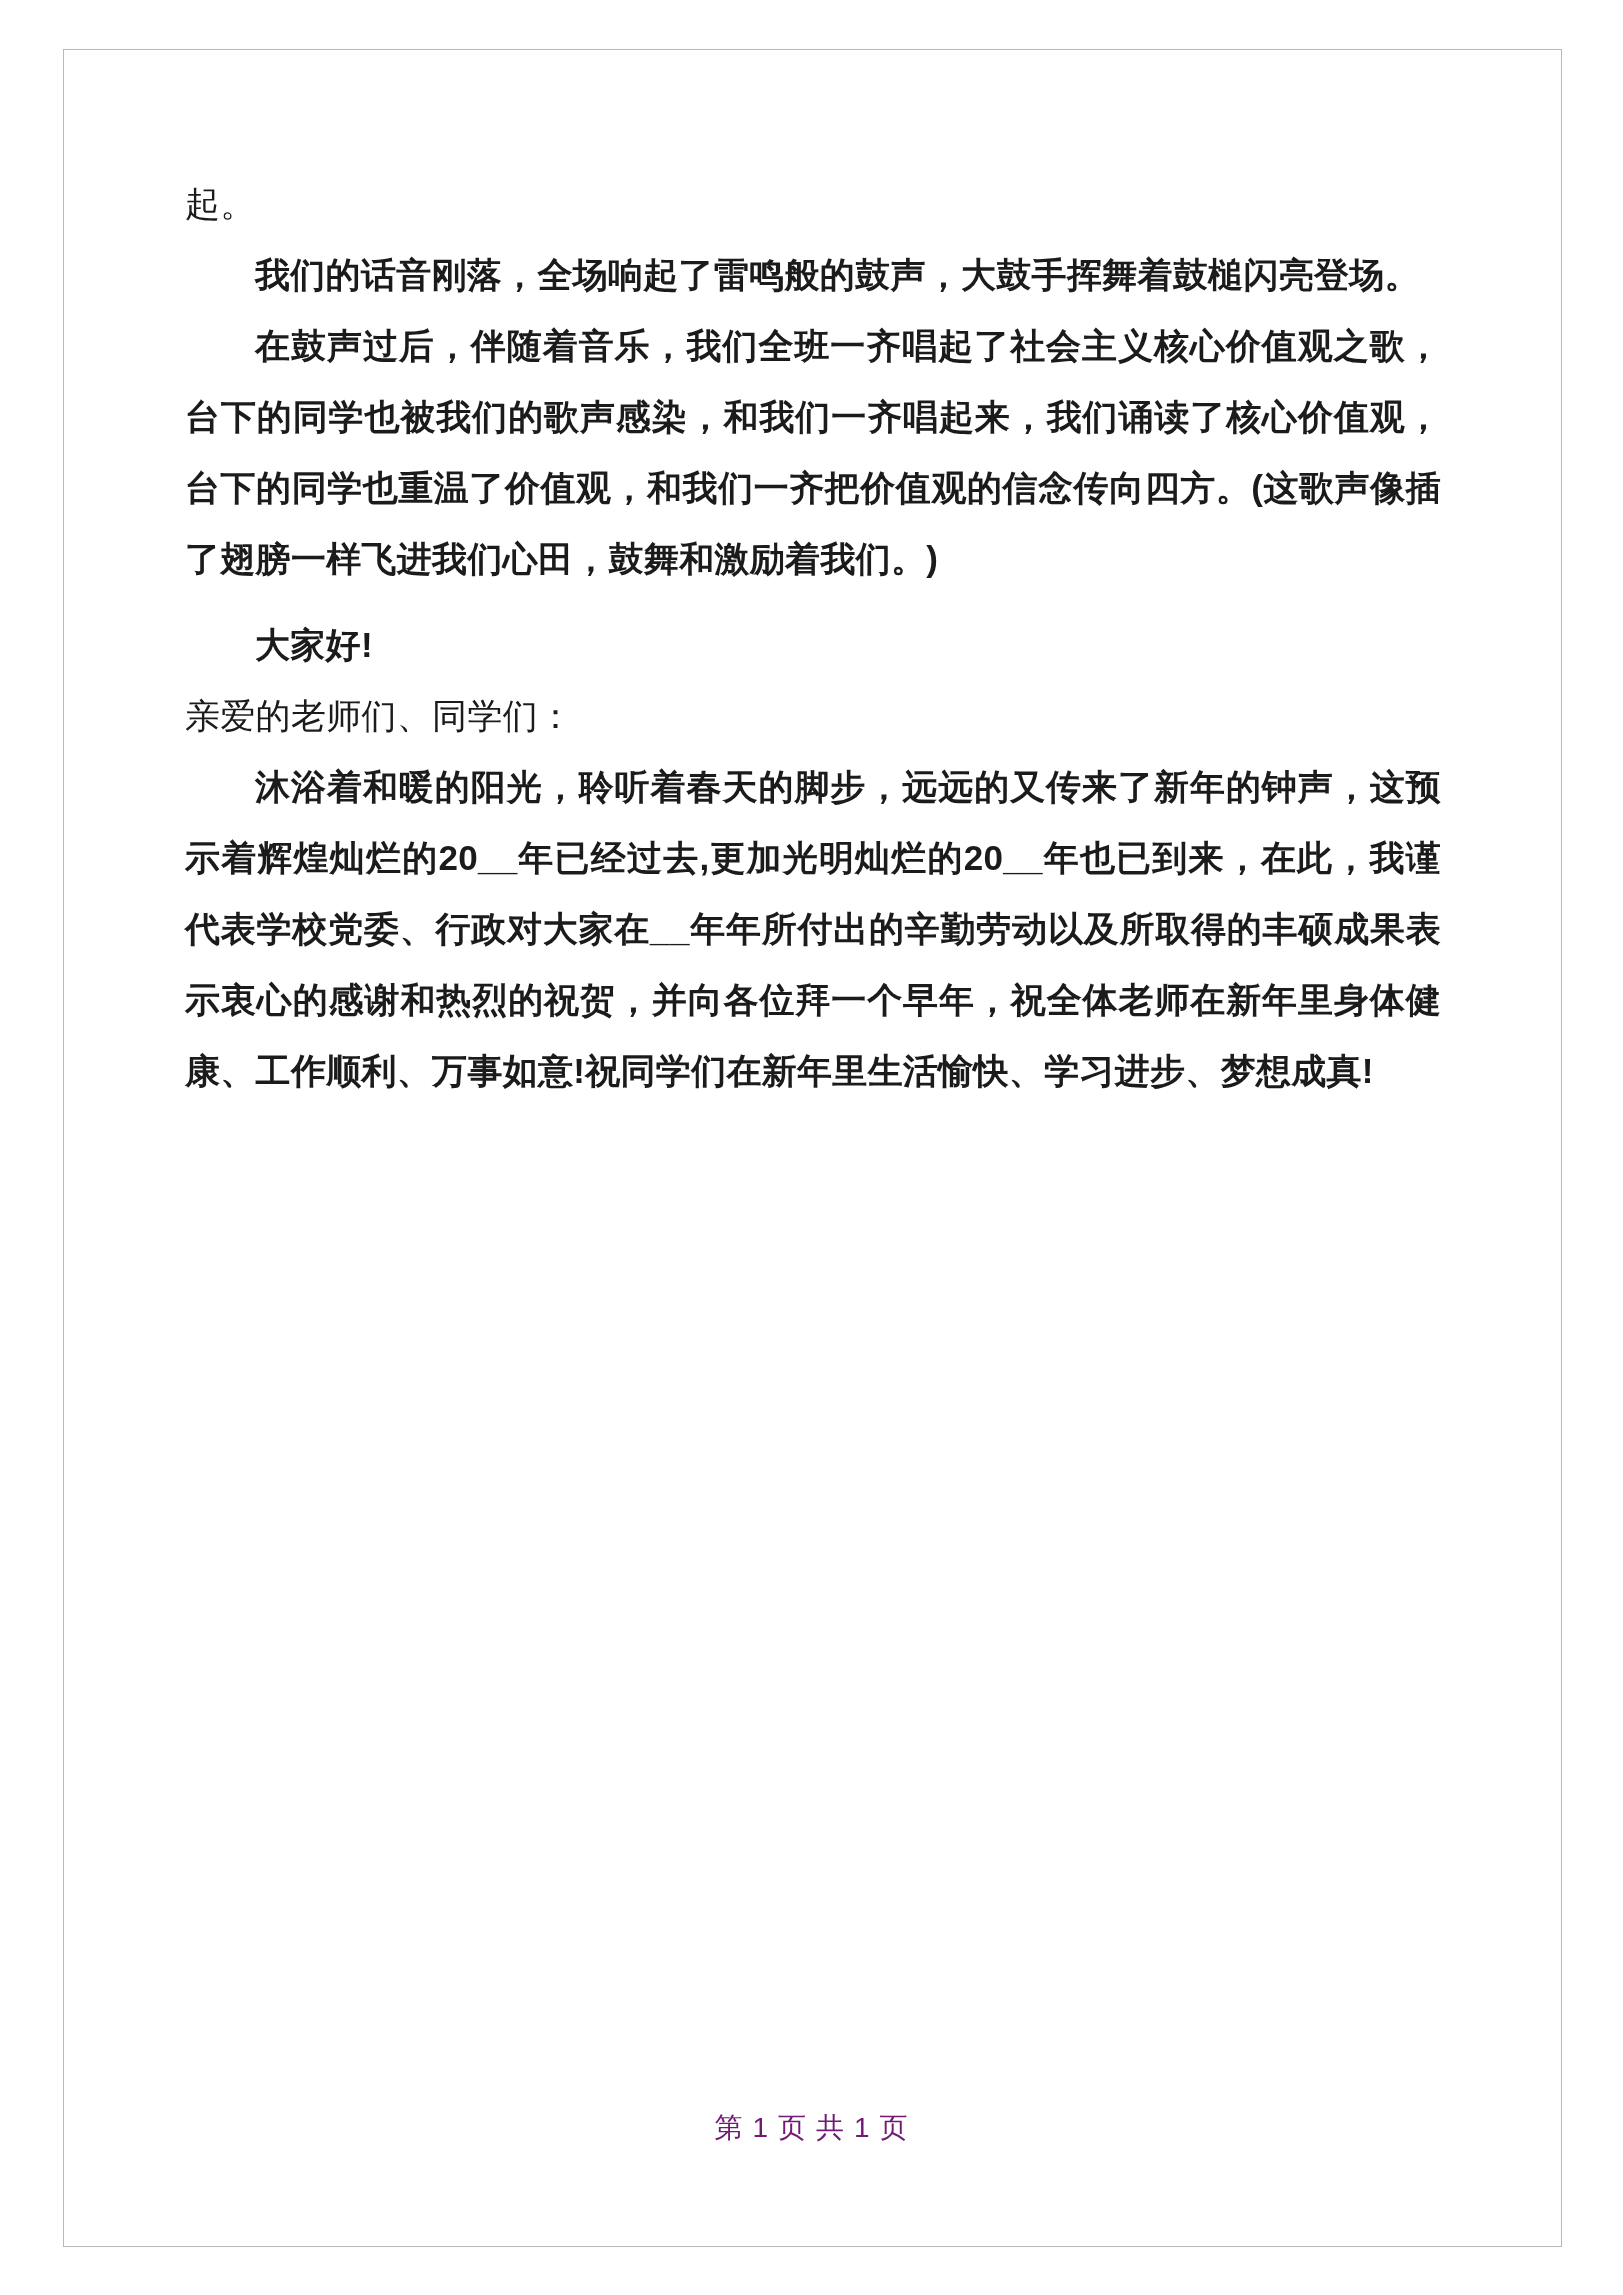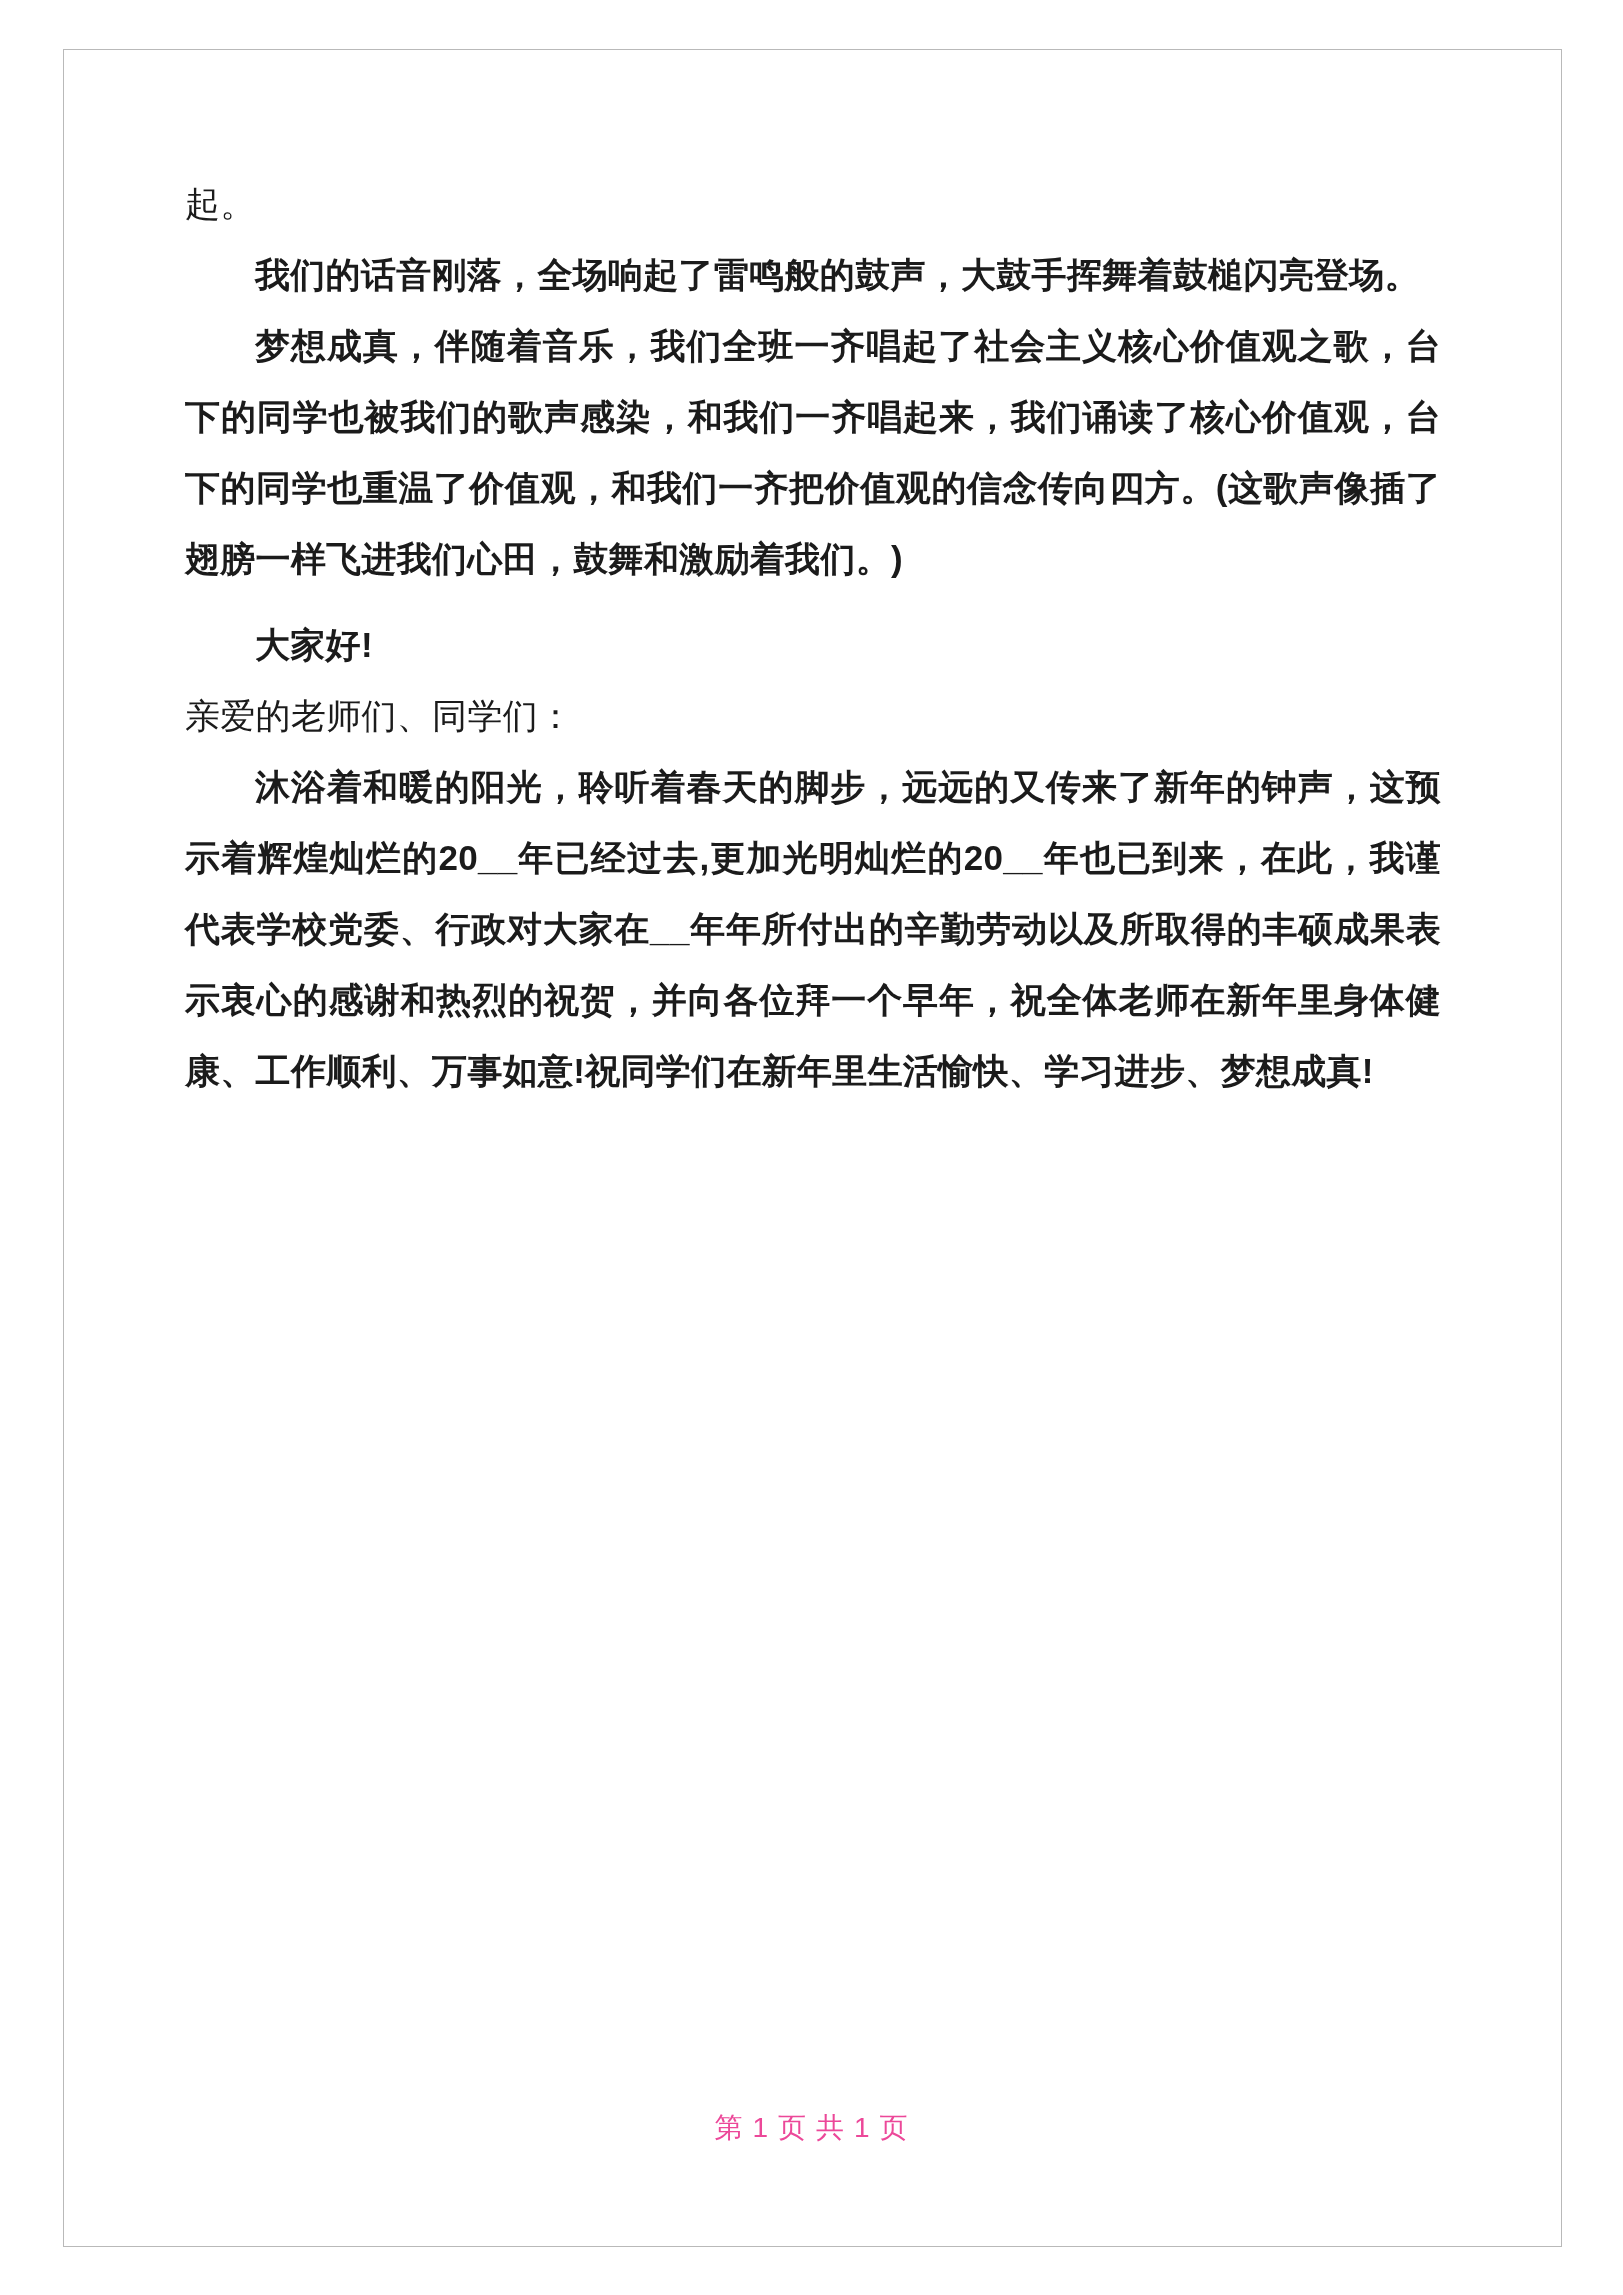--- a/index.html
+++ b/index.html
@@ -51,35 +51,35 @@
     text-indent: 0;
   }
   .gap-small { height: 14.6px; }
   .footer {
     position: absolute;
     left: 0;
     right: 0;
     top: 2109px;
     text-align: center;
     font-size: 28px;
-    color: #ec4899;
+    color: #701a75;
     letter-spacing: 1.1px;
     font-family: "Liberation Sans", "DejaVu Sans", sans-serif;
   }
 </style>
 </head>
 <body>
 
 <div class="page">
   <div class="page-border"></div>
 
   <div class="content">
     <p class="para noindent">起。</p>
     <p class="para indent">我们的话音刚落，全场响起了雷鸣般的鼓声，大鼓手挥舞着鼓槌闪亮登场。</p>
-    <p class="para indent">梦想成真，伴随着音乐，我们全班一齐唱起了社会主义核心价值观之歌，台下的同学也被我们的歌声感染，和我们一齐唱起来，我们诵读了核心价值观，台下的同学也重温了价值观，和我们一齐把价值观的信念传向四方。(这歌声像插了翅膀一样飞进我们心田，鼓舞和激励着我们。)</p>
+    <p class="para indent">在鼓声过后，伴随着音乐，我们全班一齐唱起了社会主义核心价值观之歌，台下的同学也被我们的歌声感染，和我们一齐唱起来，我们诵读了核心价值观，台下的同学也重温了价值观，和我们一齐把价值观的信念传向四方。(这歌声像插了翅膀一样飞进我们心田，鼓舞和激励着我们。)</p>
     <div class="gap-small"></div>
     <p class="para indent">大家好!</p>
     <p class="para noindent">亲爱的老师们、同学们：</p>
     <p class="para indent">沐浴着和暖的阳光，聆听着春天的脚步，远远的又传来了新年的钟声，这预示着辉煌灿烂的20__年已经过去,更加光明灿烂的20__年也已到来，在此，我谨代表学校党委、行政对大家在__年年所付出的辛勤劳动以及所取得的丰硕成果表示衷心的感谢和热烈的祝贺，并向各位拜一个早年，祝全体老师在新年里身体健康、工作顺利、万事如意!祝同学们在新年里生活愉快、学习进步、梦想成真!</p>
   </div>
 
   <div class="footer">第 1 页   共 1 页</div>
 </div>
 
 

